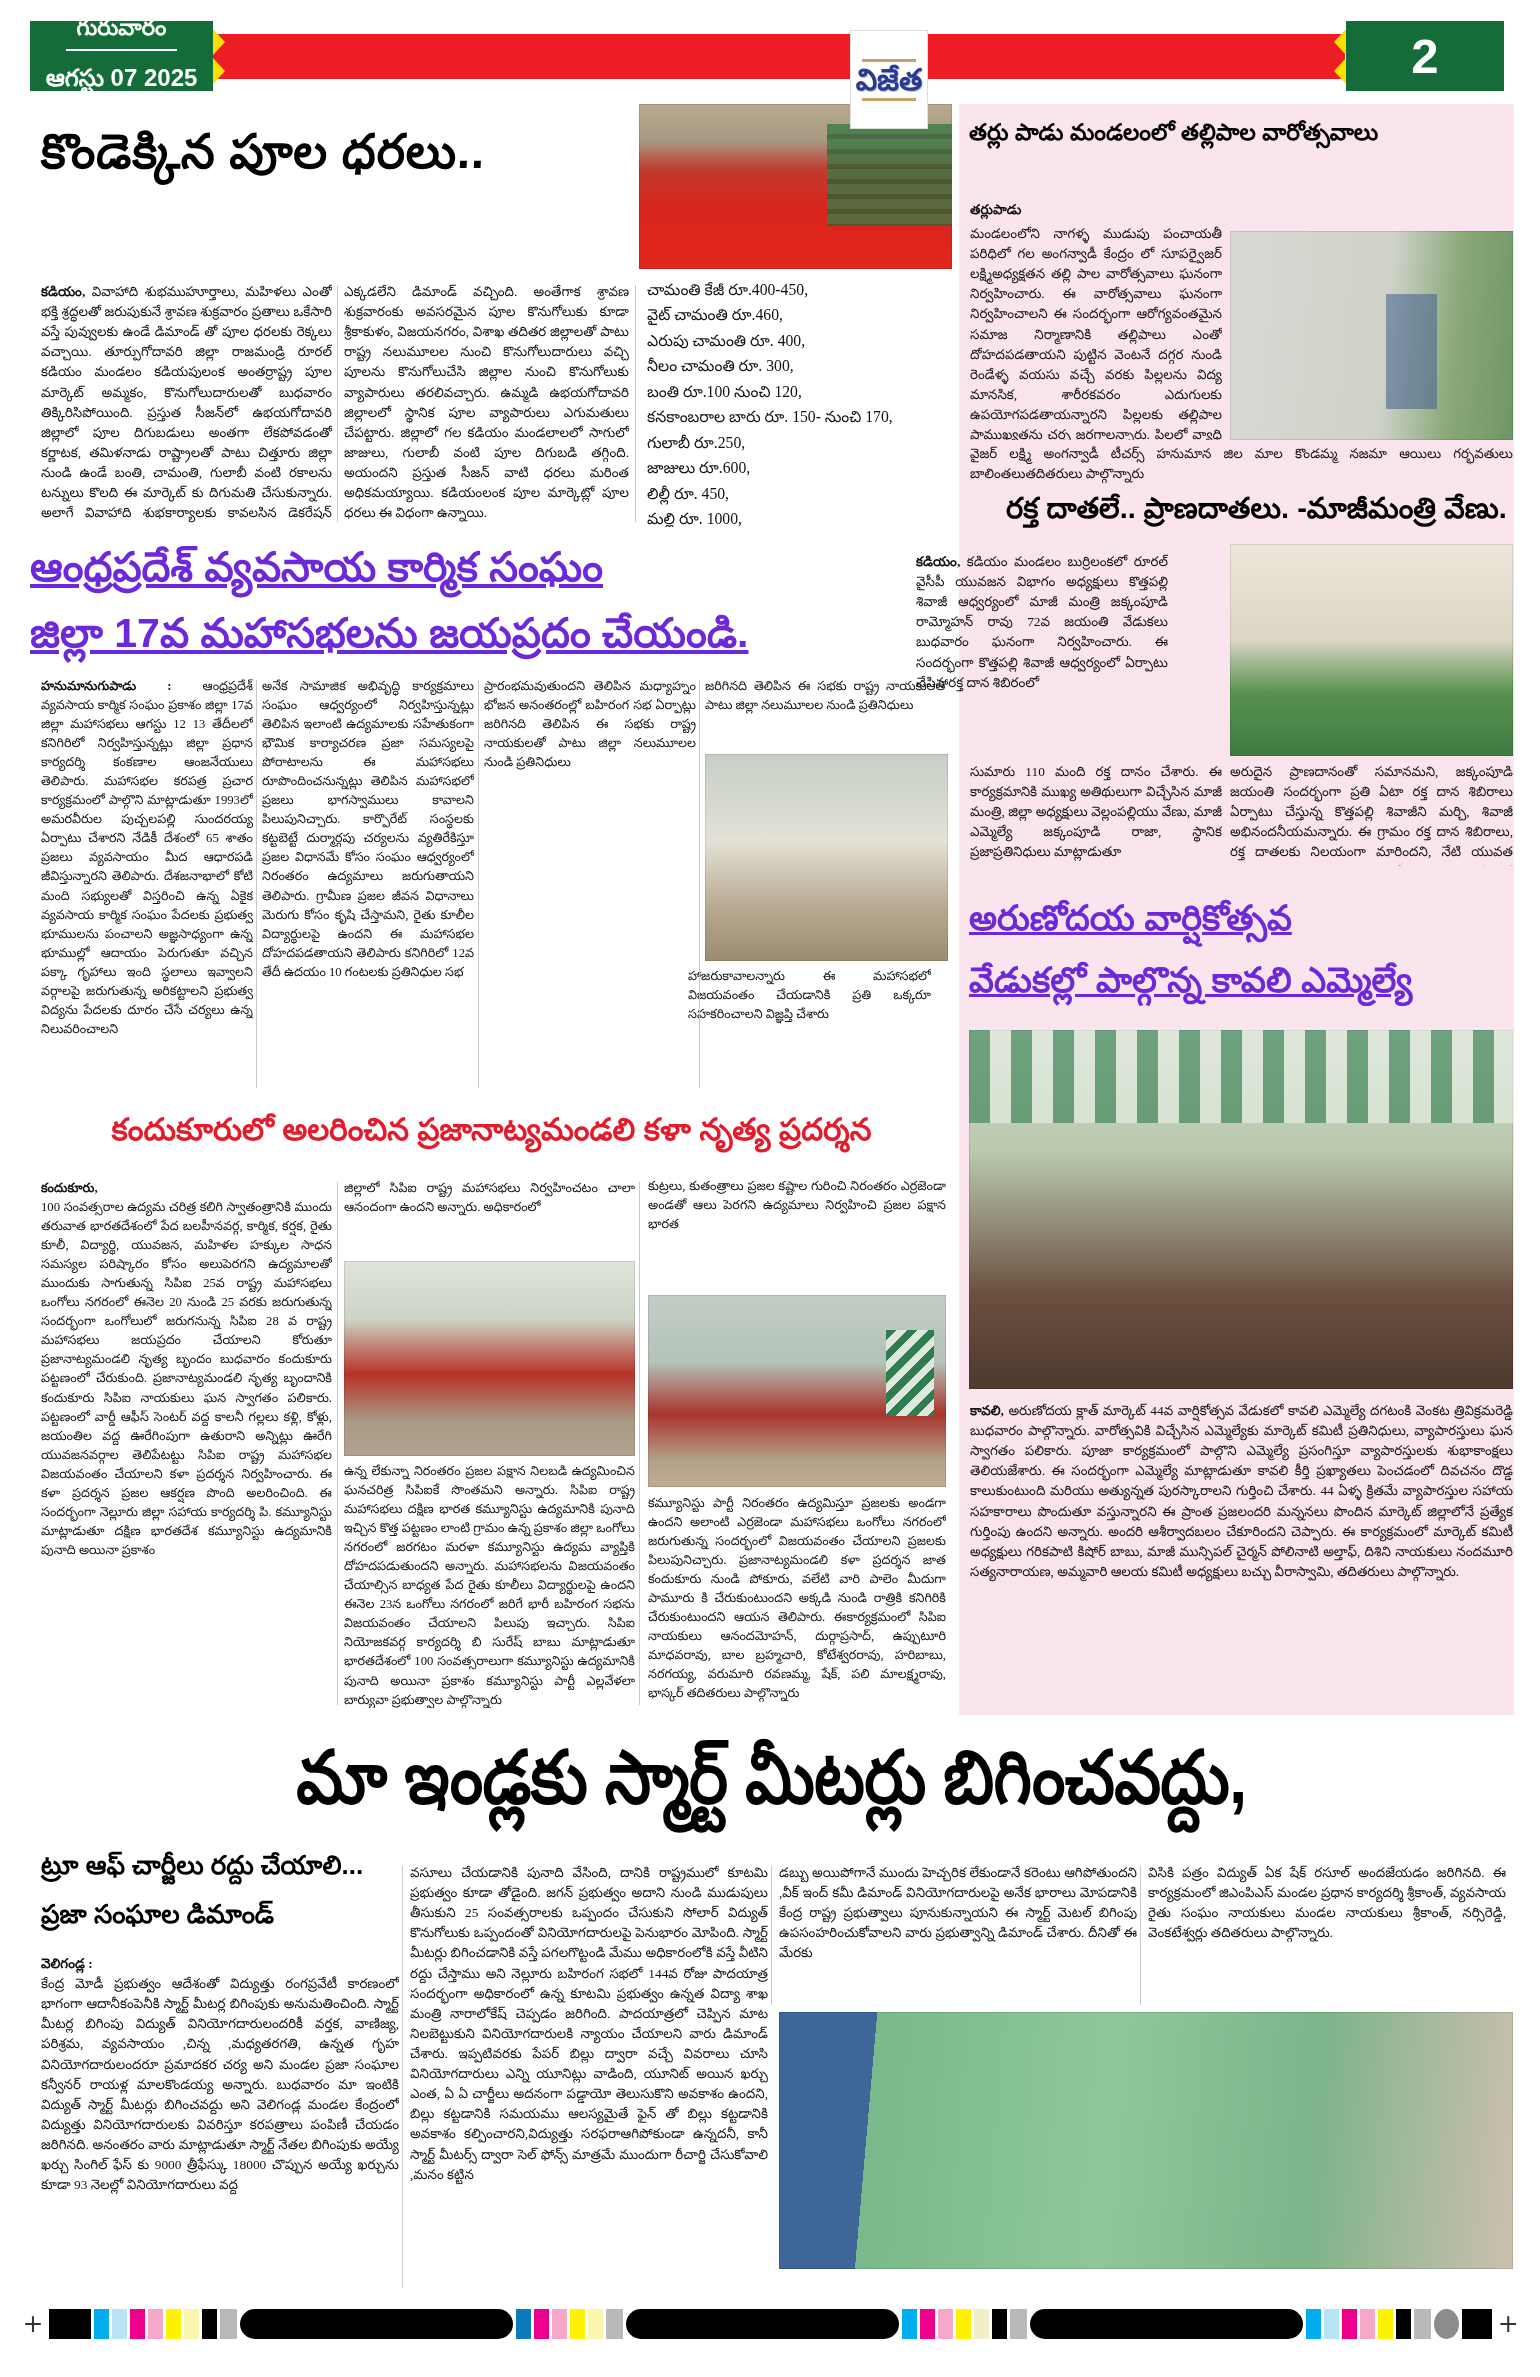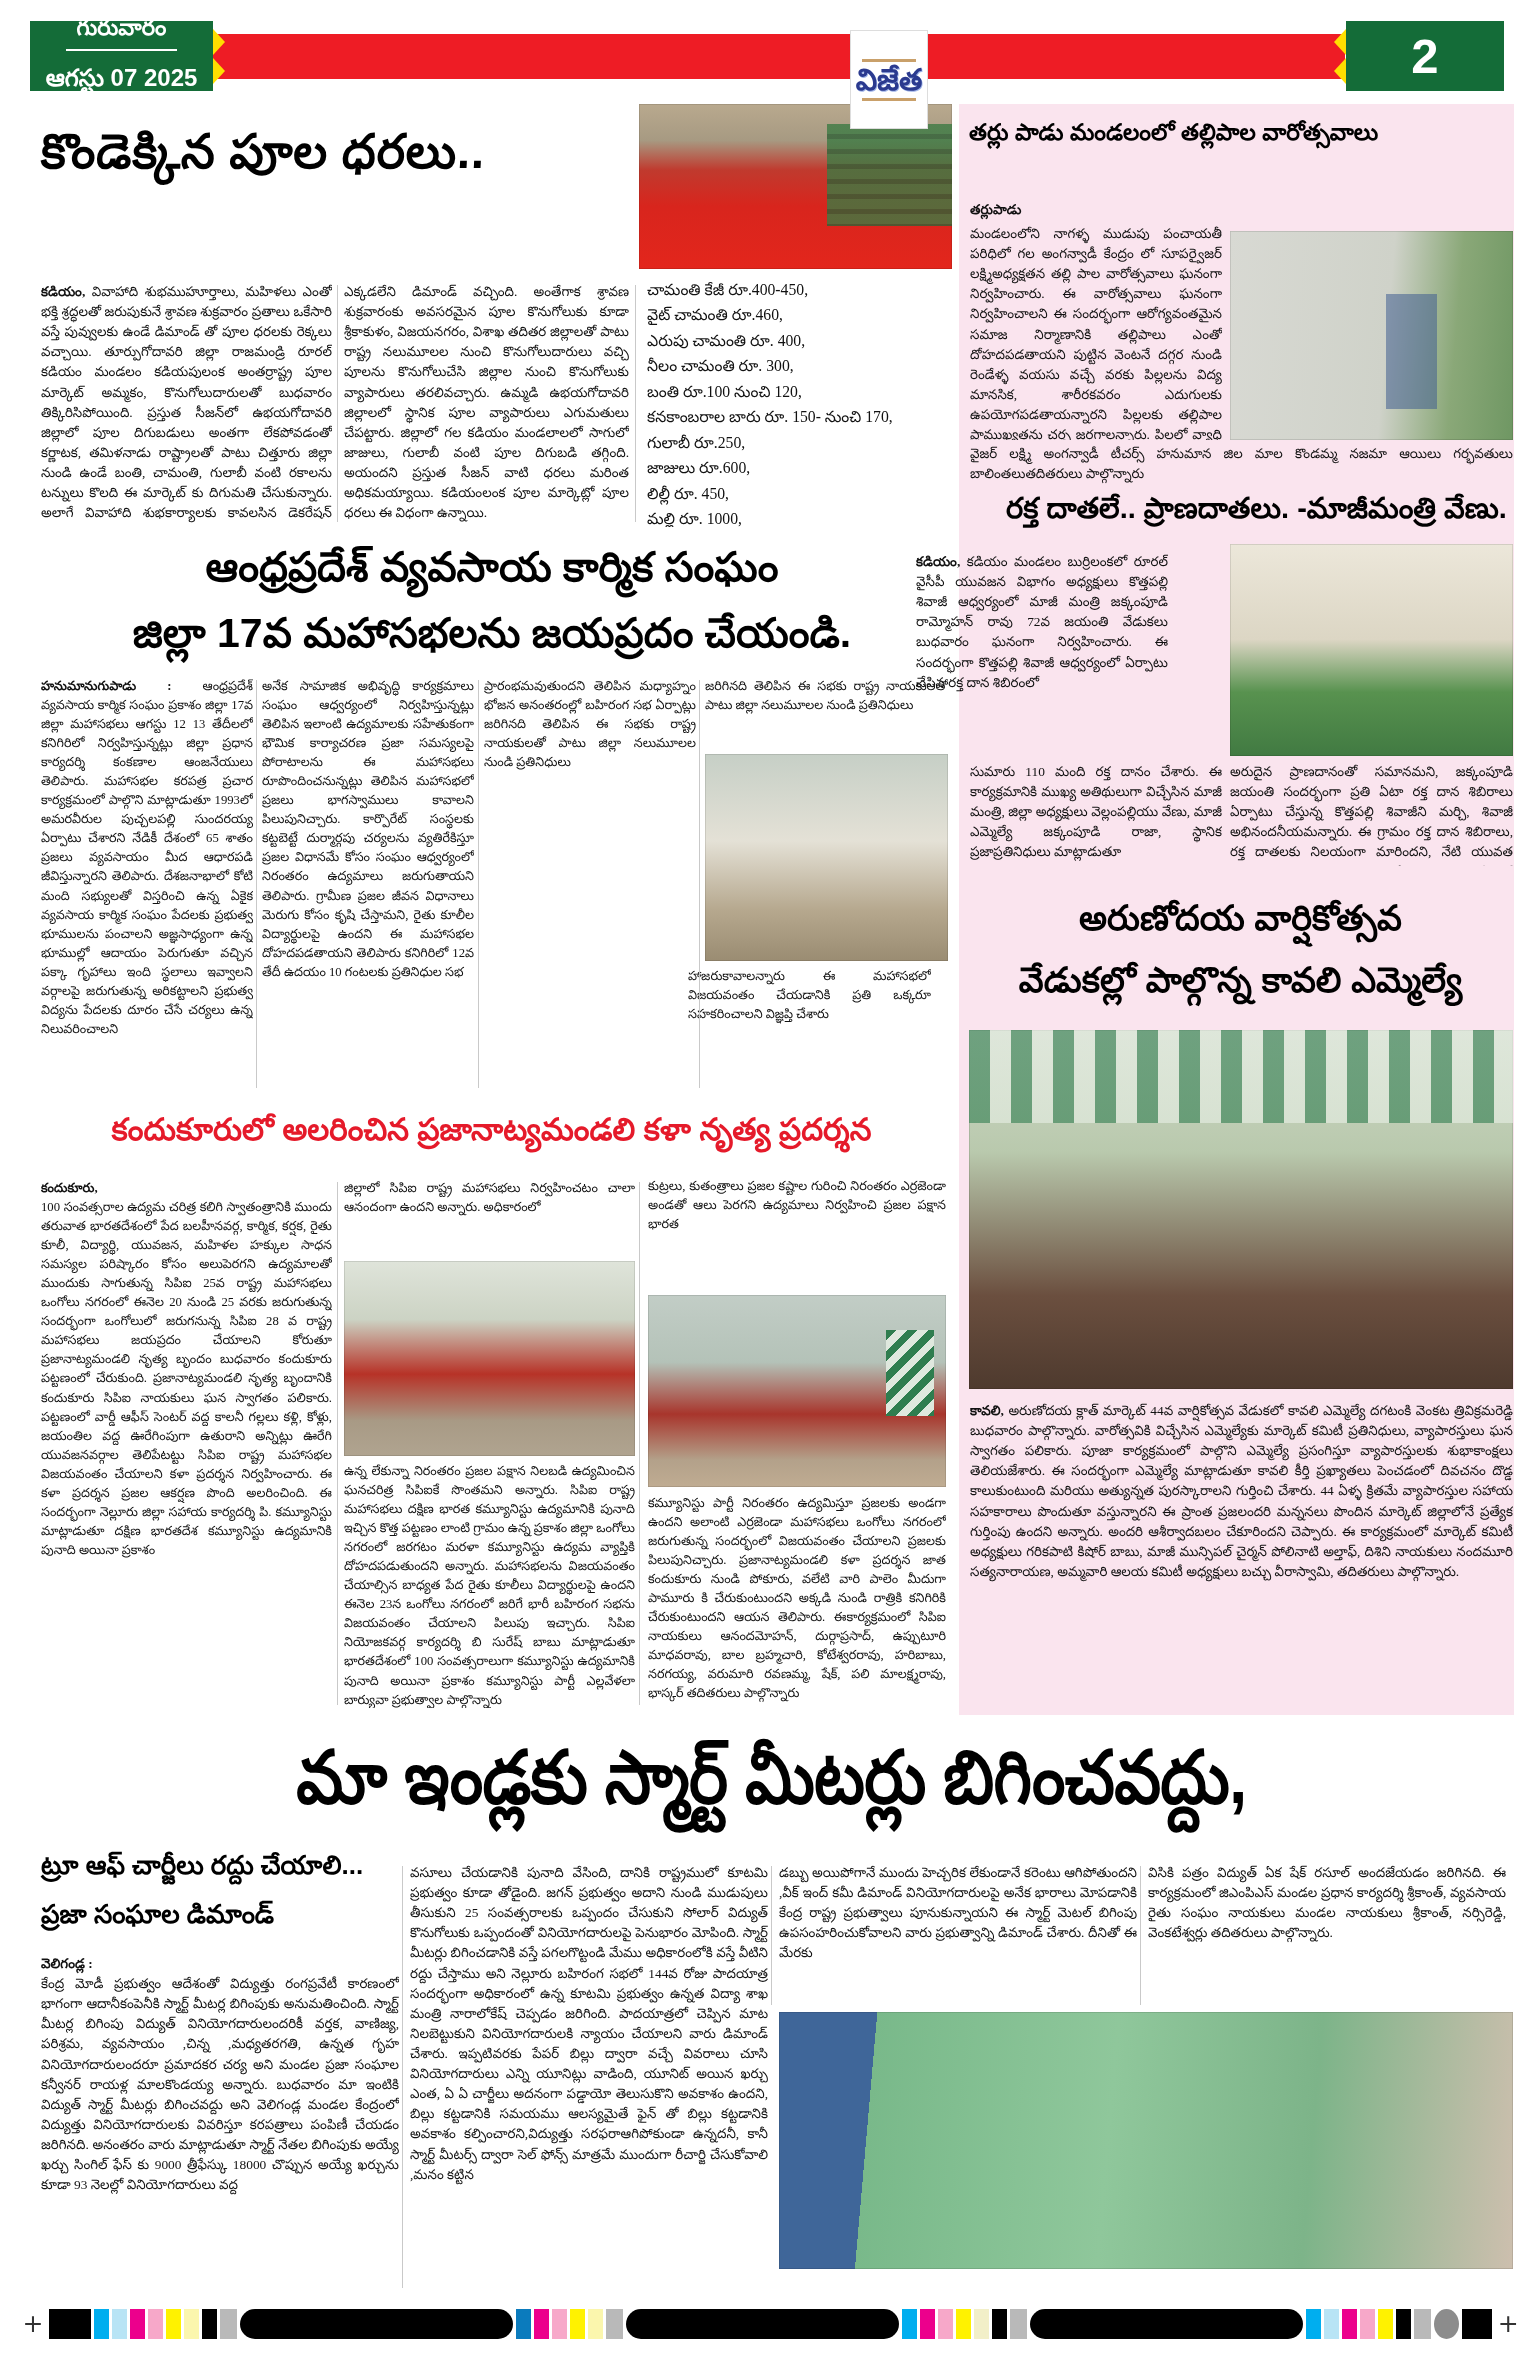--- a/index.html
+++ b/index.html
@@ -17,21 +17,21 @@
   .logo-box{background:#fff;border:0.7px solid #ddd;z-index:4;display:flex;flex-direction:column;
             align-items:center;justify-content:center;gap:3px;}
   .logo-text{font-family:"Liberation Sans",sans-serif;font-weight:bold;font-size:30px;color:#2b3a8f;
              text-shadow:0.7px 0.7px 0 #9fb4e8;line-height:1;}
   .logo-line{width:70%;height:3px;background:#c9a06a;}
   .page-num{font-family:"Liberation Sans",sans-serif;font-weight:bold;font-size:49px;color:#fff;
             display:flex;align-items:center;justify-content:center;}
   
   .headline-brush{font-family:"Liberation Sans",sans-serif;font-weight:900;color:#000;
                   transform:skewX(-3deg);letter-spacing:0.7px;}
-  .headline-sans{font-family:"Liberation Sans",sans-serif;font-weight:800;color:#000000;text-align:center;}
+  .headline-sans{font-family:"Liberation Sans",sans-serif;font-weight:800;color:#6d28d9;text-decoration:underline;}
   .headline-red{font-family:"Liberation Sans",sans-serif;font-weight:800;color:var(--headline-red,#e51a2a);
                 text-align:center;}
   .headline-big{font-family:"Liberation Sans",sans-serif;font-weight:900;color:#000;text-align:center;
                 transform:scaleY(1.12);letter-spacing:-0.7px;}
   .subhead{font-family:"Liberation Sans",sans-serif;font-weight:800;color:#000;}
   .bodytext{font-size:13.4px;line-height:1.5;text-align:justify;overflow:hidden;}
   .bodytext .dl{font-weight:bold;}
   .pricetext{font-size:15.7px;line-height:1.62;overflow:hidden;}
   .vrule{position:absolute;width:0.7px;background:#c9c9c9;}
   .pink-panel{background:var(--pink,#fae4ee);}

